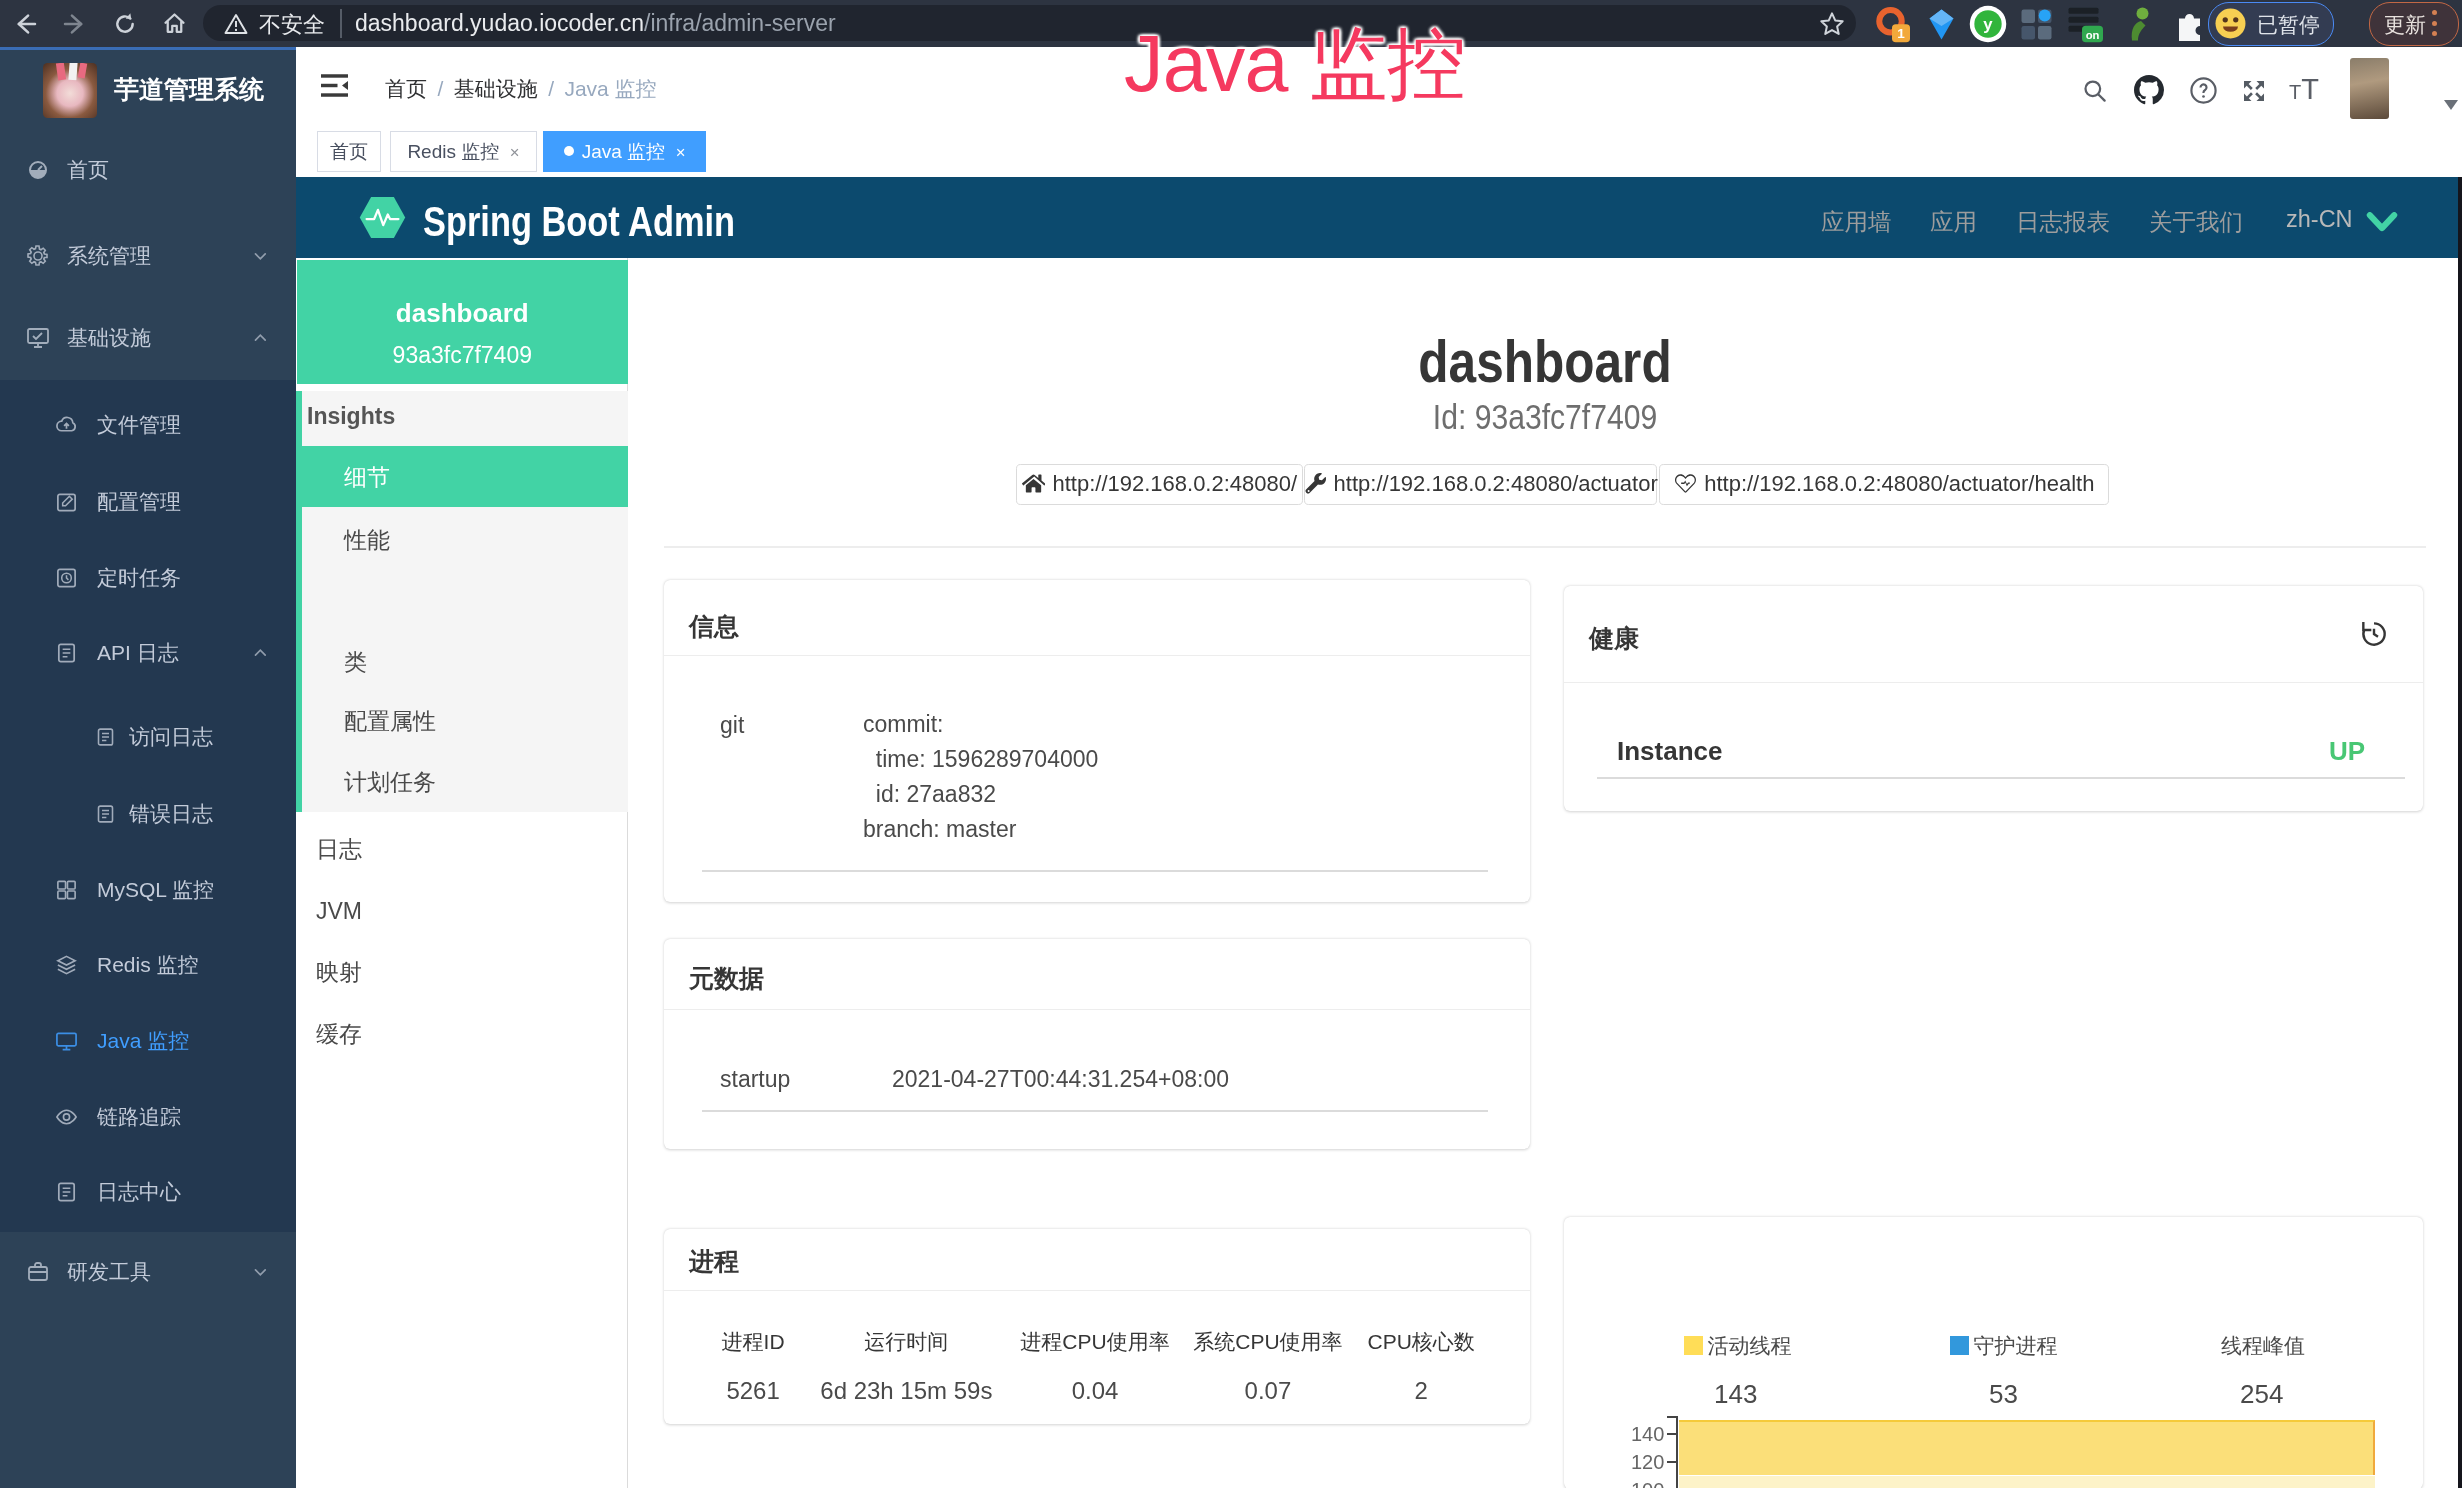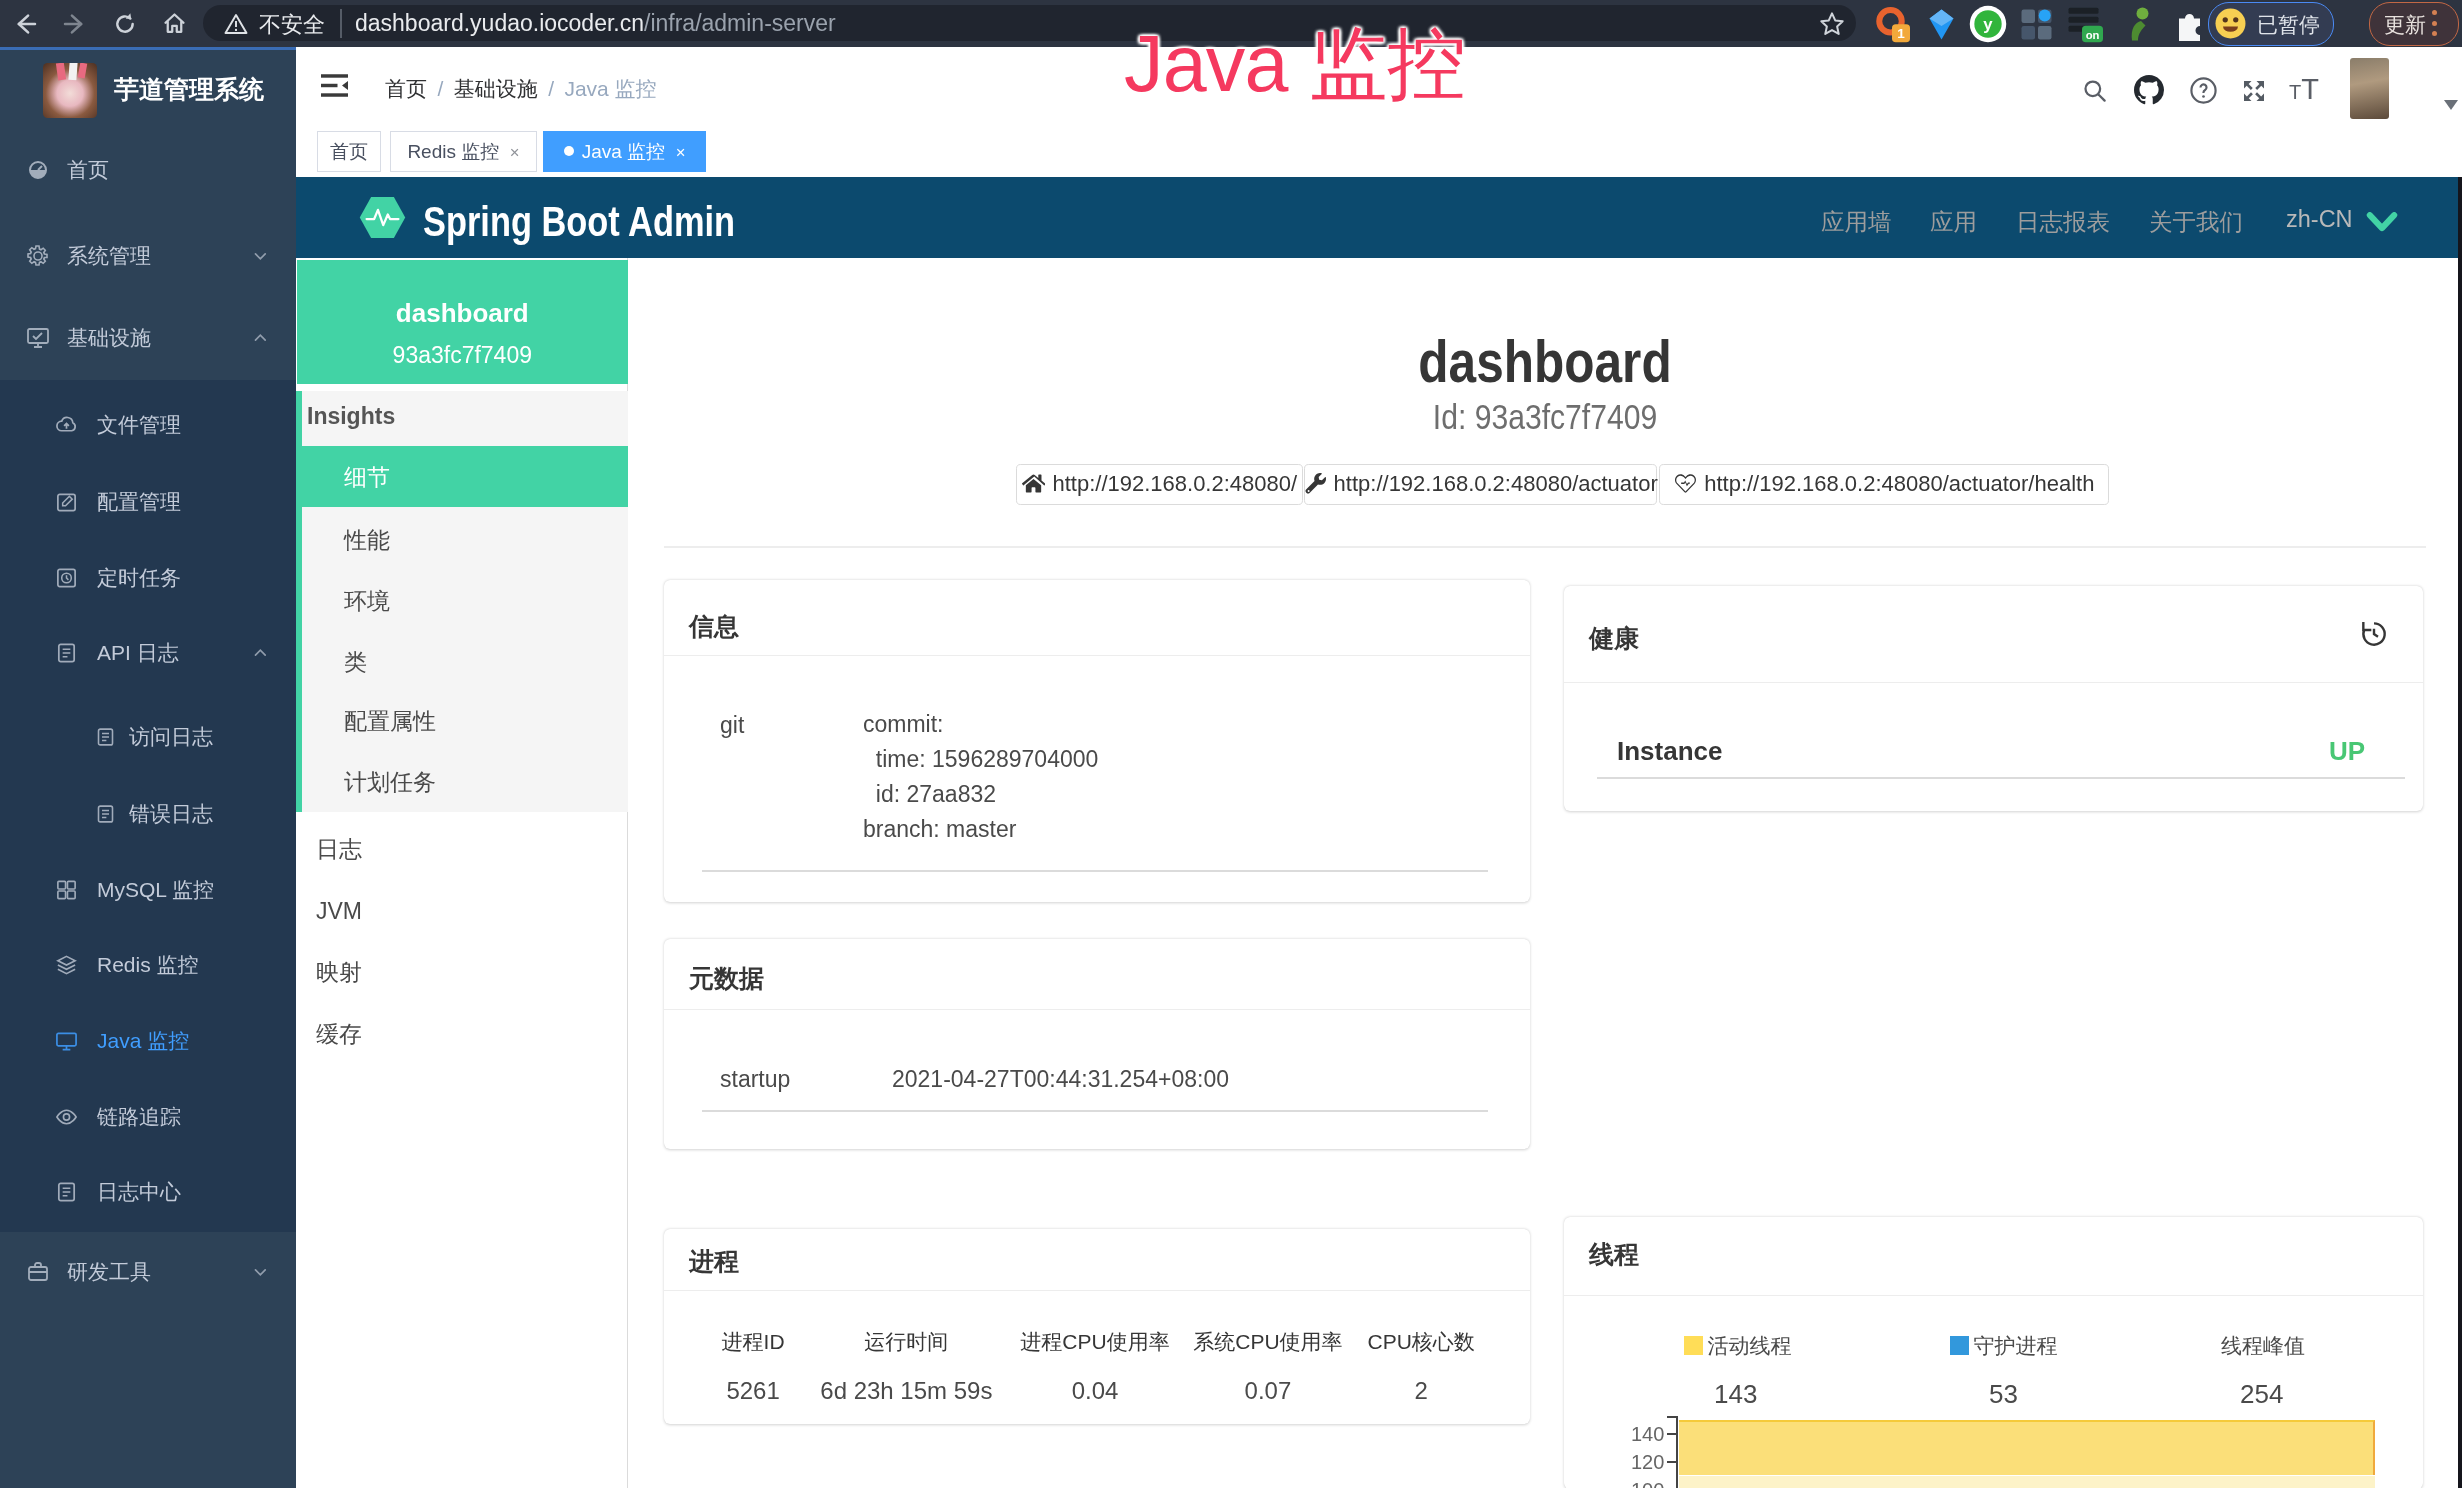--- a/index.html
+++ b/index.html
@@ -328,23 +328,20 @@
   <div id="insights">
     <div class="sitem" style="top:0;height:50px;">
         <span style="left:5px;font-weight:bold;color:#555;">Insights</span>
       </div>
     <div class="sitem" style="top:55px;background:#42d3a5;color:#fff;">
         <span style="left:42px;">细节</span>
       </div>
     <div class="sitem" style="top:118px;padding-left:9px;">
         <span style="left:42px;">性能</span>
       </div>
-    <div class="sitem" style="top:179px;">
-        <span style="left:42px;">环境</span>
-      </div>
     <div class="sitem" style="top:240px;">
         <span style="left:42px;">类</span>
       </div>
     <div class="sitem" style="top:299px;">
         <span style="left:42px;">配置属性</span>
       </div>
     <div class="sitem" style="top:360px;">
         <span style="left:42px;">计划任务</span>
       </div>
   </div>
@@ -429,23 +426,20 @@
         <div style="width:13%;">5261</div>
           <div style="width:26%;">6d 23h 15m 59s</div>
           <div style="width:22%;">0.04</div>
           <div style="width:22%;">0.07</div>
           <div style="width:17%;">2</div>
       </div>
     </div>
   </div>
 
   <div class="card" style="left:936px;top:959px;width:859px;height:272px;">
-    <div class="cardhead" style="height:79px;">
-        <div class="cardtitle" style="top:21px;">线程</div>
-      </div>
     <div class="t" style="left:120px;top:115px;font-size:21px;color:#4a4a4a;text-align:right;"><span style="display:inline-block;width:19px;height:19px;background:#ffdd57;margin-right:4.6px;position:relative;top:1.5px;"></span>活动线程</div>
     <div class="t" style="left:150px;top:162px;font-size:26px;color:#4a4a4a;">143</div>
     <div class="t" style="left:386px;top:115px;font-size:21px;color:#4a4a4a;"><span style="display:inline-block;width:19px;height:19px;background:#3298dc;margin-right:4.6px;position:relative;top:1.5px;"></span>守护进程</div>
     <div class="t" style="left:425px;top:162px;font-size:26px;color:#4a4a4a;">53</div>
     <div class="t" style="left:657px;top:115px;font-size:21px;color:#4a4a4a;">线程峰值</div>
     <div class="t" style="left:676px;top:162px;font-size:26px;color:#4a4a4a;">254</div>
 
     <div class="t" style="left:67px;top:206px;font-size:20px;color:#666;">140</div>
     <div class="t" style="left:67px;top:234px;font-size:20px;color:#666;">120</div>
     <div class="t" style="left:67px;top:262px;font-size:20px;color:#666;">100</div>

